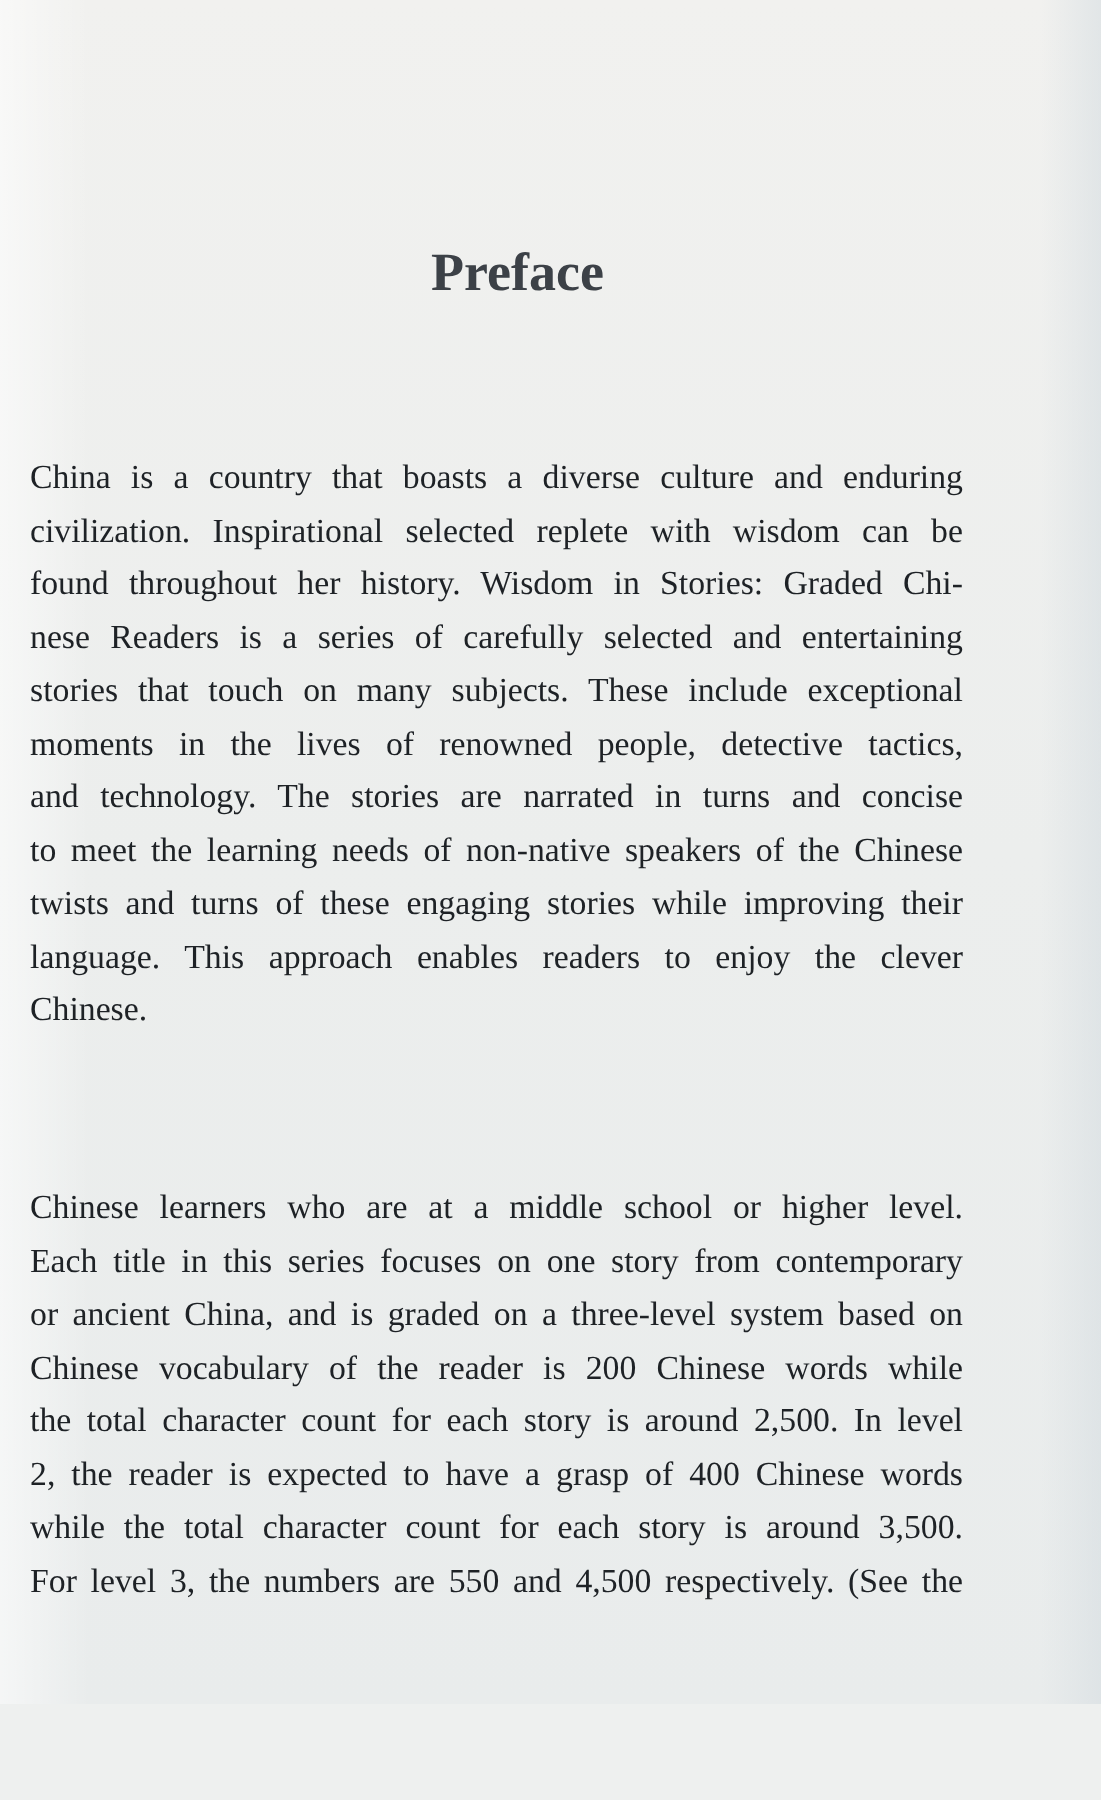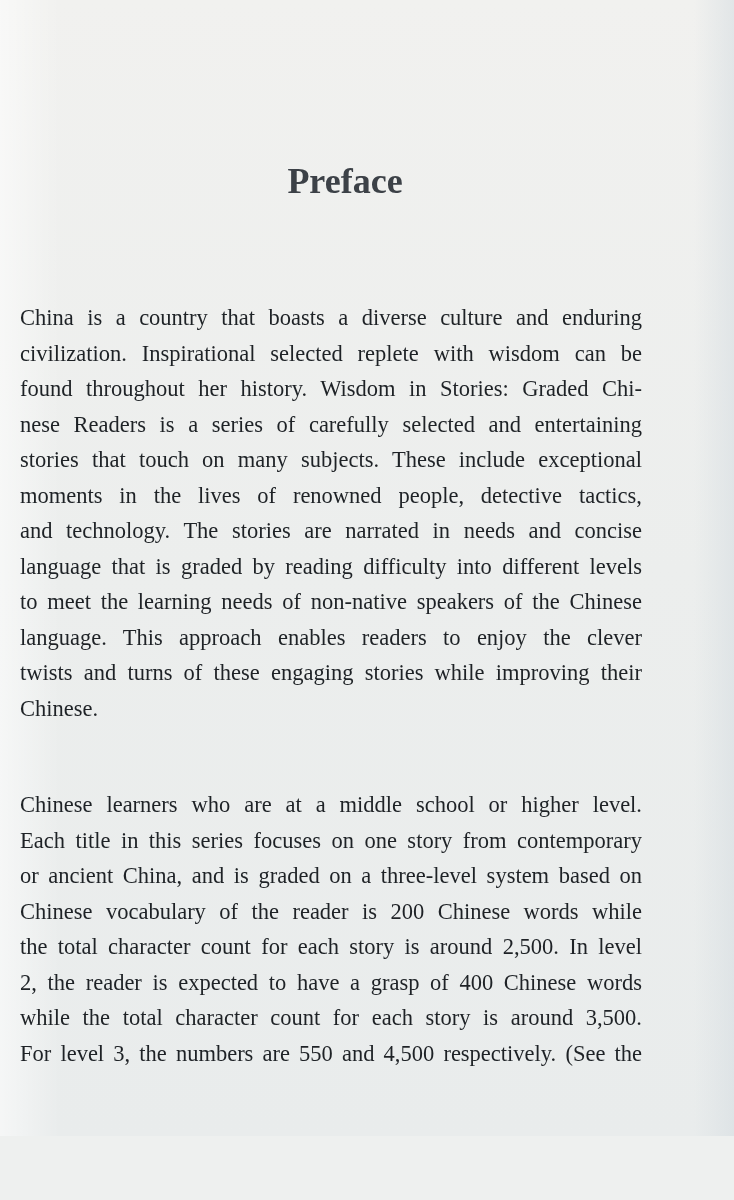--- a/index.html
+++ b/index.html
@@ -66,25 +66,24 @@
 
   <h1 class="title">Preface</h1>
 
   <div class="body-text" id="para1">
     <span class="line">China is a country that boasts a diverse culture and enduring</span>
     <span class="line">civilization. Inspirational selected replete with wisdom can be</span>
     <span class="line">found throughout her history. Wisdom in Stories: Graded Chi-</span>
     <span class="line">nese Readers is a series of carefully selected and entertaining</span>
     <span class="line">stories that touch on many subjects. These include exceptional</span>
     <span class="line">moments in the lives of renowned people, detective tactics,</span>
-    <span class="line">and technology. The stories are narrated in needs and concise</span>
-    <span class="line">language that is graded by reading difficulty into different levels</span>
+    <span class="line">and technology. The stories are narrated in turns and concise</span>
     <span class="line">to meet the learning needs of non-native speakers of the Chinese</span>
+    <span class="line">twists and turns of these engaging stories while improving their</span>
     <span class="line">language. This approach enables readers to enjoy the clever</span>
-    <span class="line">twists and turns of these engaging stories while improving their</span>
     <span class="line last">Chinese.</span>
   </div>
 
   <div class="body-text" id="para2">
     <span class="line">Chinese learners who are at a middle school or higher level.</span>
     <span class="line">Each title in this series focuses on one story from contemporary</span>
     <span class="line">or ancient China, and is graded on a three-level system based on</span>
     <span class="line">Chinese vocabulary of the reader is 200 Chinese words while</span>
     <span class="line">the total character count for each story is around 2,500. In level</span>
     <span class="line">2, the reader is expected to have a grasp of 400 Chinese words</span>

